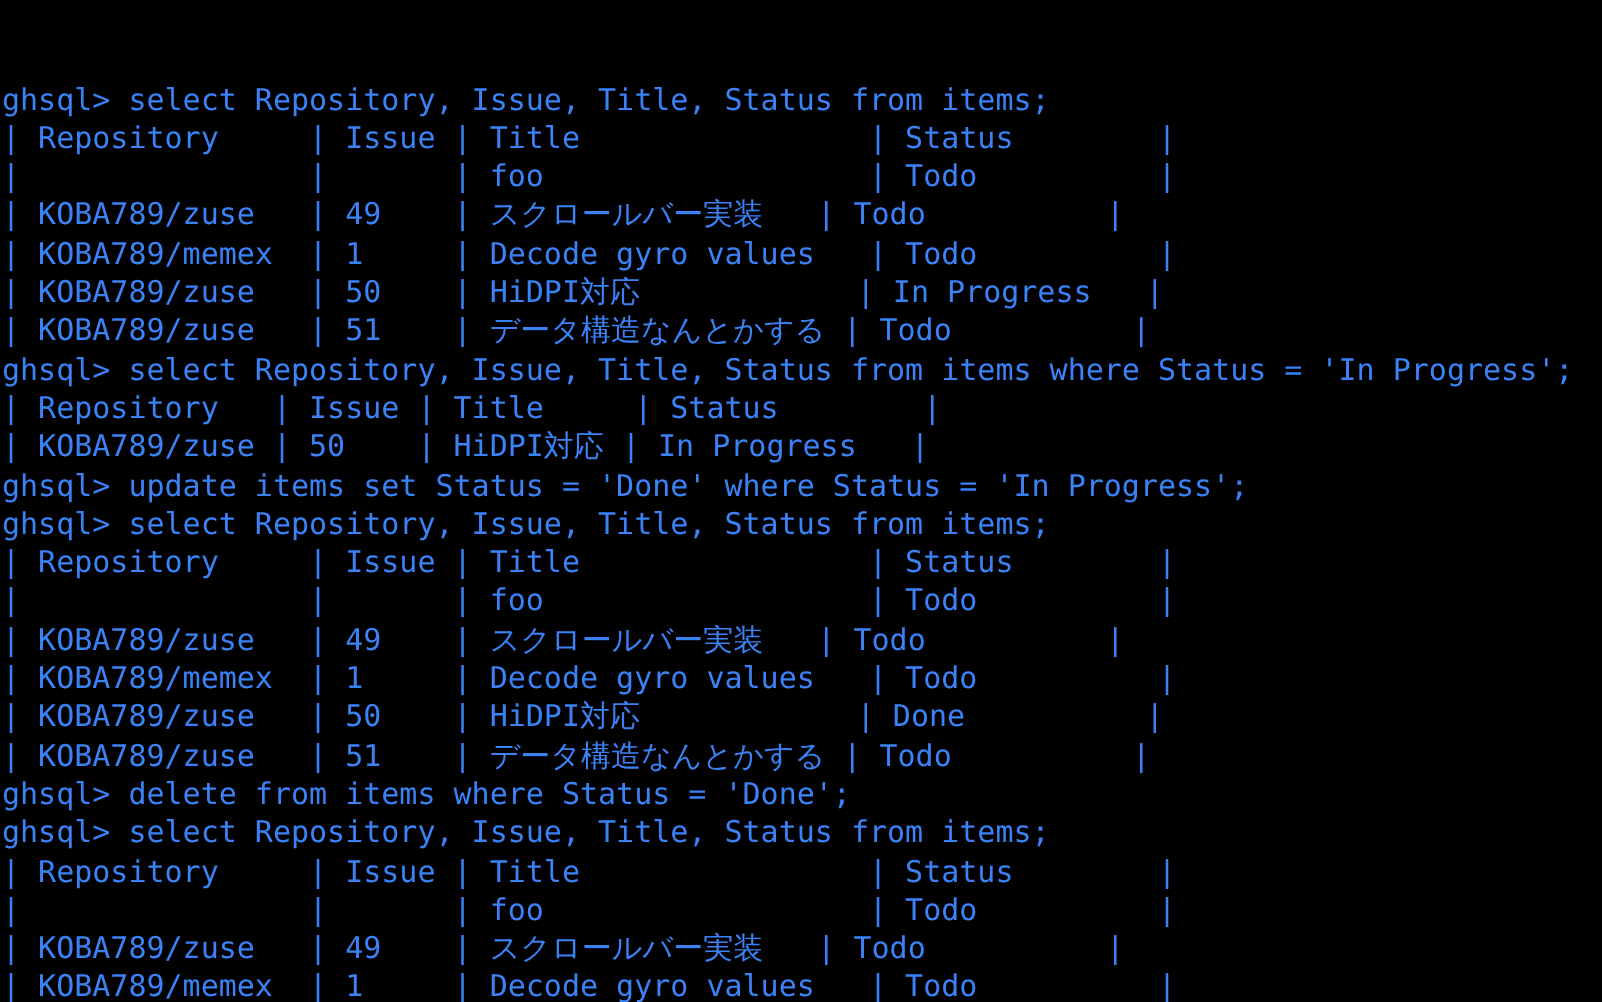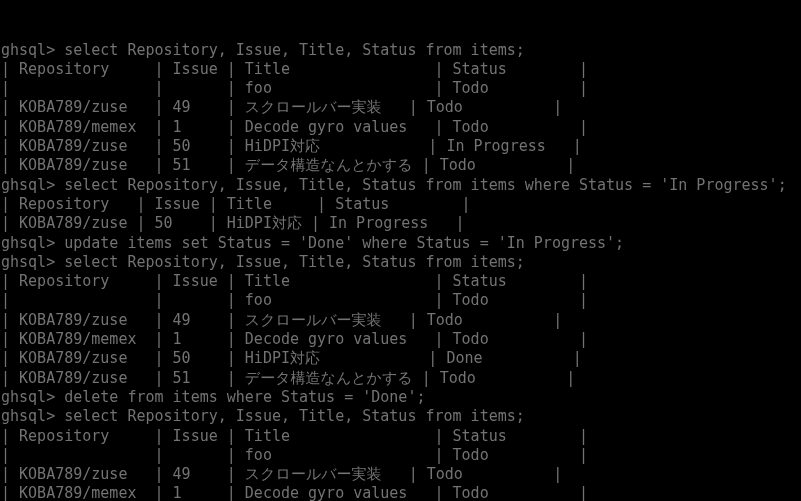--- a/index.html
+++ b/index.html
@@ -9,21 +9,21 @@
   }
   body {
     width: 801px;
     height: 501px;
     overflow: hidden;
   }
   #terminal {
     width: 801px;
     height: 501px;
     background: #000000;
-    color: #737373;
+    color: #3b82f6;
     font-family: "DejaVu Sans Mono", "Liberation Mono", monospace;
     font-size: 15px;
     line-height: 19.3px;
     letter-spacing: 0px;
     padding: 2px 0 0 1px;
     box-sizing: border-box;
     white-space: pre;
     overflow: hidden;
     -webkit-font-smoothing: none;
     font-smooth: never;

